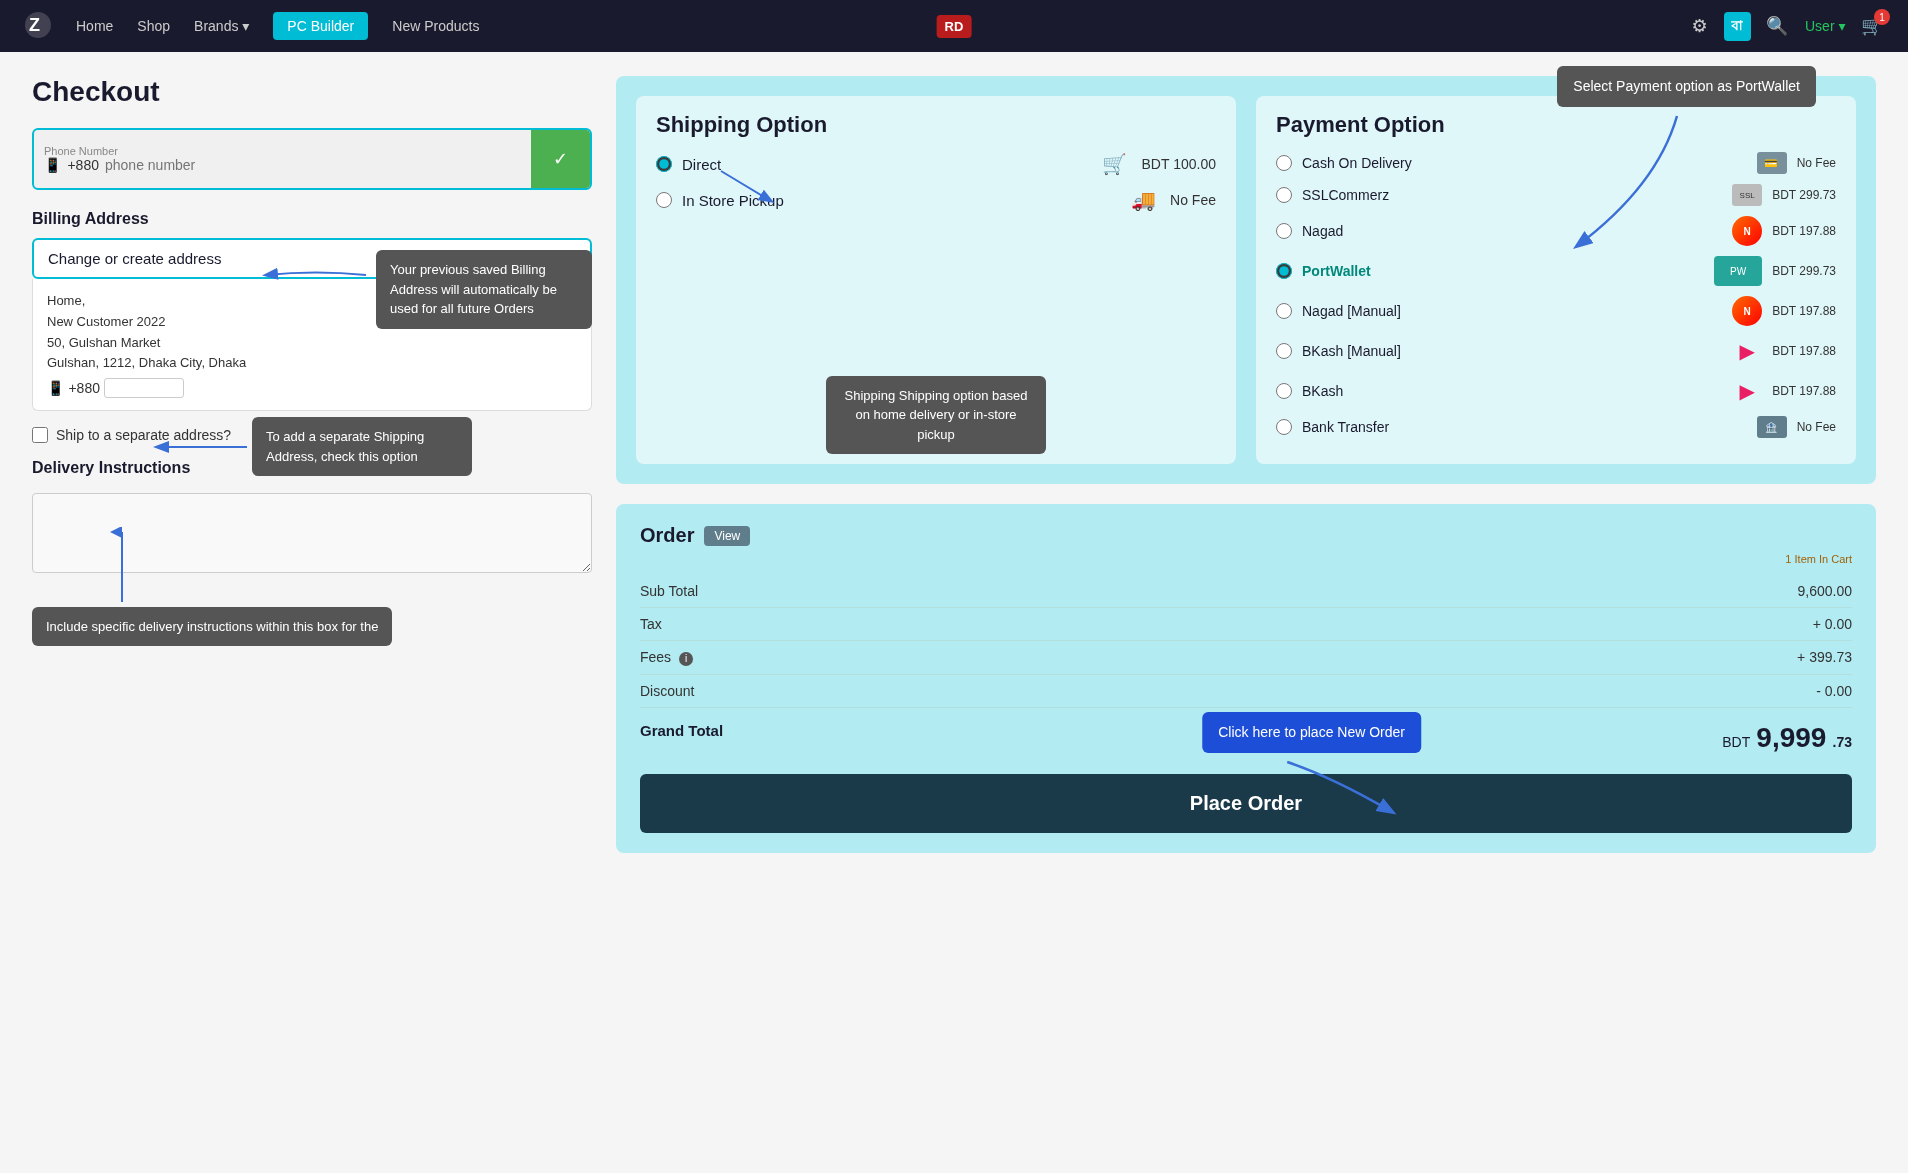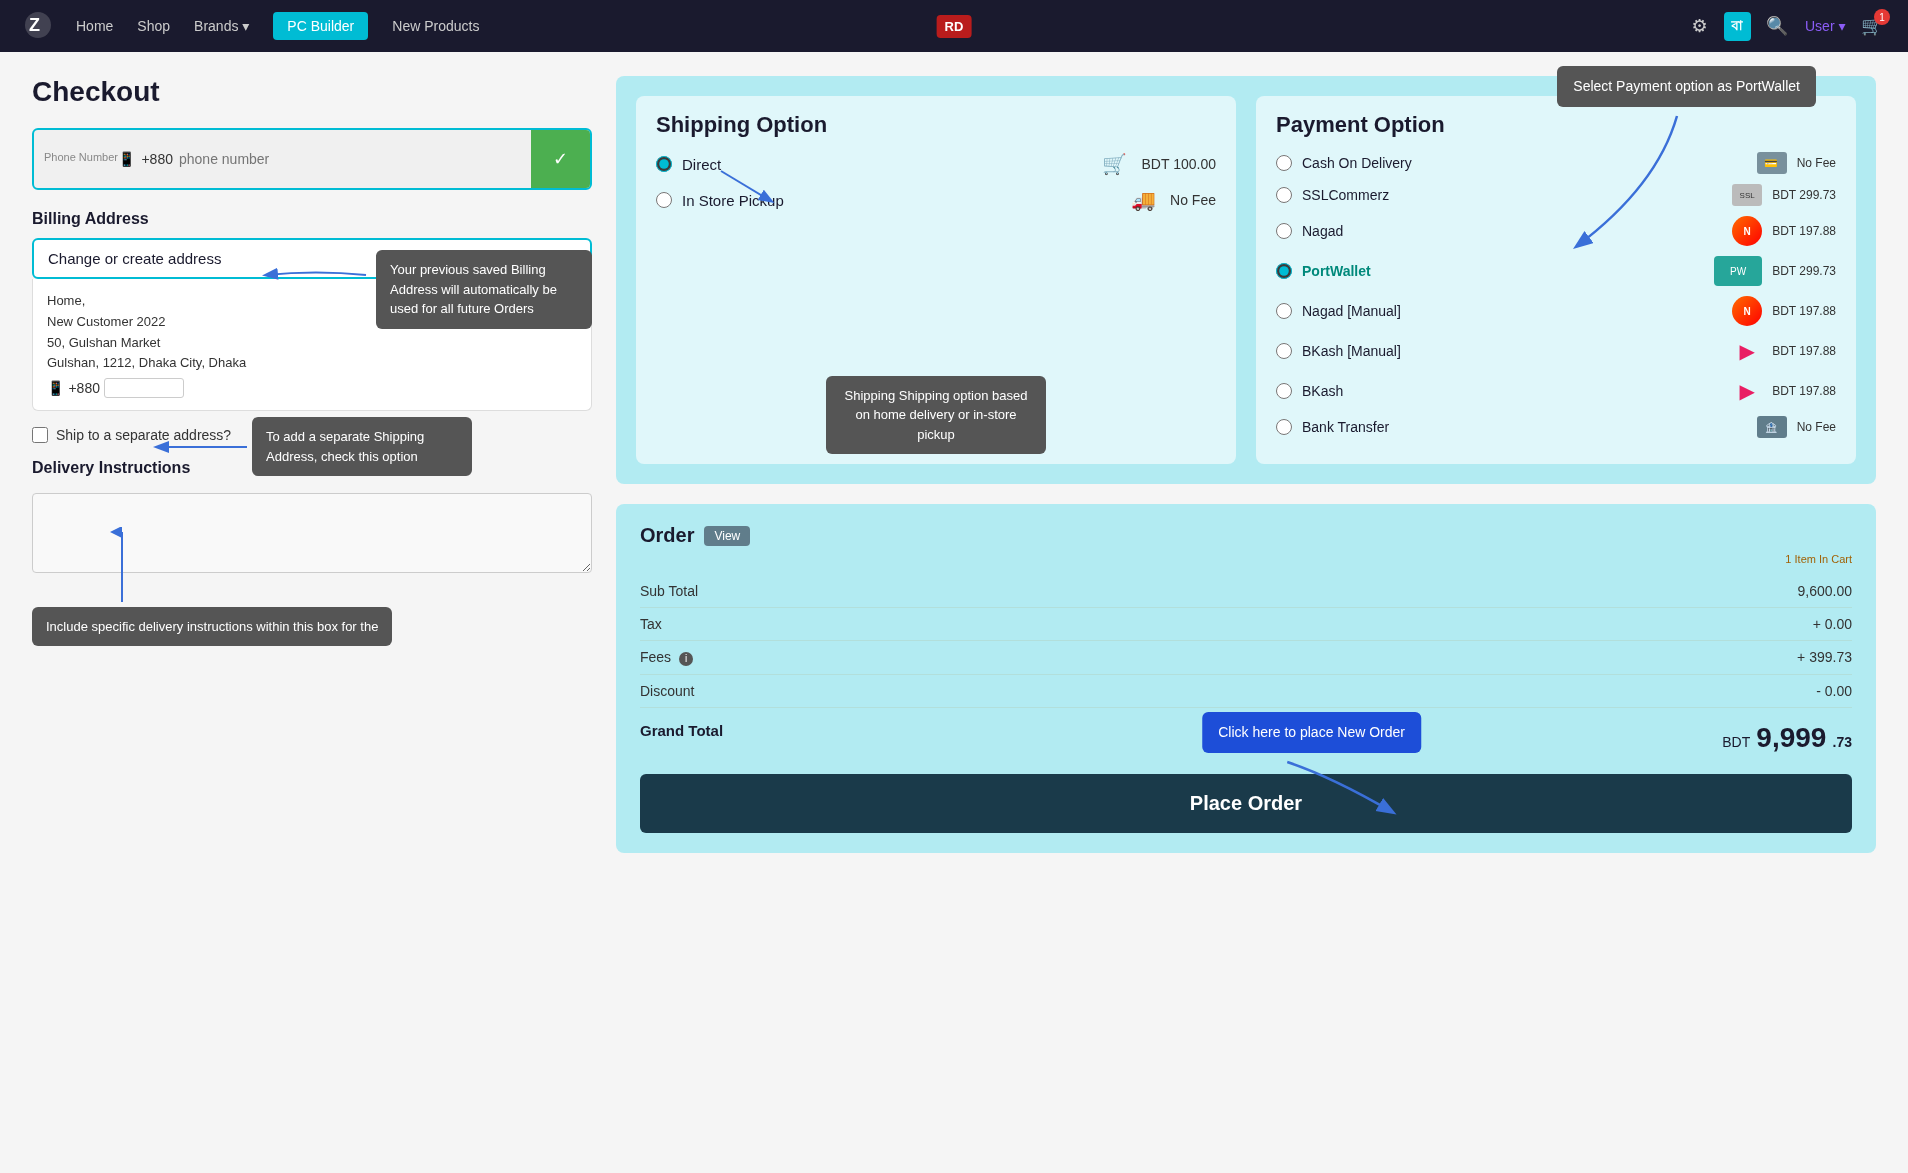--- a/index.html
+++ b/index.html
@@ -18,21 +18,21 @@
       margin-right: 24px;
     }
     .navbar-logo svg { width: 28px; height: 28px; }
     .nav-links { display: flex; align-items: center; gap: 24px; flex: 1; }
     .nav-link { color: #ccc; text-decoration: none; font-size: 14px; cursor: pointer; }
     .nav-link.active { background: #00bcd4; color: #fff; padding: 6px 14px; border-radius: 4px; }
     .nav-center { position: absolute; left: 50%; transform: translateX(-50%); }
     .nav-center-logo { background: #b91c1c; padding: 4px 8px; border-radius: 4px; color: #fff; font-weight: bold; font-size: 13px; }
     .nav-right { display: flex; align-items: center; gap: 16px; margin-left: auto; }
     .nav-icon { color: #ccc; cursor: pointer; font-size: 18px; }
-    .nav-user { color: #8b5cf6; cursor: pointer; display: flex; align-items: center; gap: 4px; }
+    .nav-user { color: #22c55e; cursor: pointer; display: flex; align-items: center; gap: 4px; }
     .nav-cart { position: relative; color: #ccc; cursor: pointer; font-size: 18px; }
     .cart-badge { position: absolute; top: -6px; right: -6px; background: #e53935; color: #fff; border-radius: 50%; width: 16px; height: 16px; font-size: 10px; display: flex; align-items: center; justify-content: center; }
     .lang-btn { background: #00bcd4; color: #fff; border: none; border-radius: 4px; padding: 4px 8px; cursor: pointer; font-size: 13px; font-weight: bold; }
 
     
     .page-content { display: flex; gap: 24px; padding: 24px 32px; max-width: 1908px; }
 
     
     .left-panel { width: 560px; flex-shrink: 0; }
     .page-title { font-size: 28px; font-weight: bold; color: #1a1a2e; margin-bottom: 20px; }
@@ -43,21 +43,21 @@
       border-radius: 6px;
       display: flex;
       align-items: center;
       background: #f0f0f0;
       margin-bottom: 20px;
       overflow: hidden;
     }
     .phone-label-wrap {
       padding: 6px 10px;
       display: flex;
-      flex-direction: row;
+      flex-direction: column;
       flex: 1;
     }
     .phone-label { font-size: 11px; color: #888; }
     .phone-input-row { display: flex; align-items: center; gap: 6px; }
     .phone-icon { font-size: 14px; color: #555; }
     .phone-value { font-size: 14px; color: #333; }
     .phone-check-btn { background: #4caf50; border: none; color: #fff; padding: 18px 22px; cursor: pointer; font-size: 18px; }
 
     
     .section-label { font-size: 16px; font-weight: bold; color: #1a1a2e; margin-bottom: 10px; }

